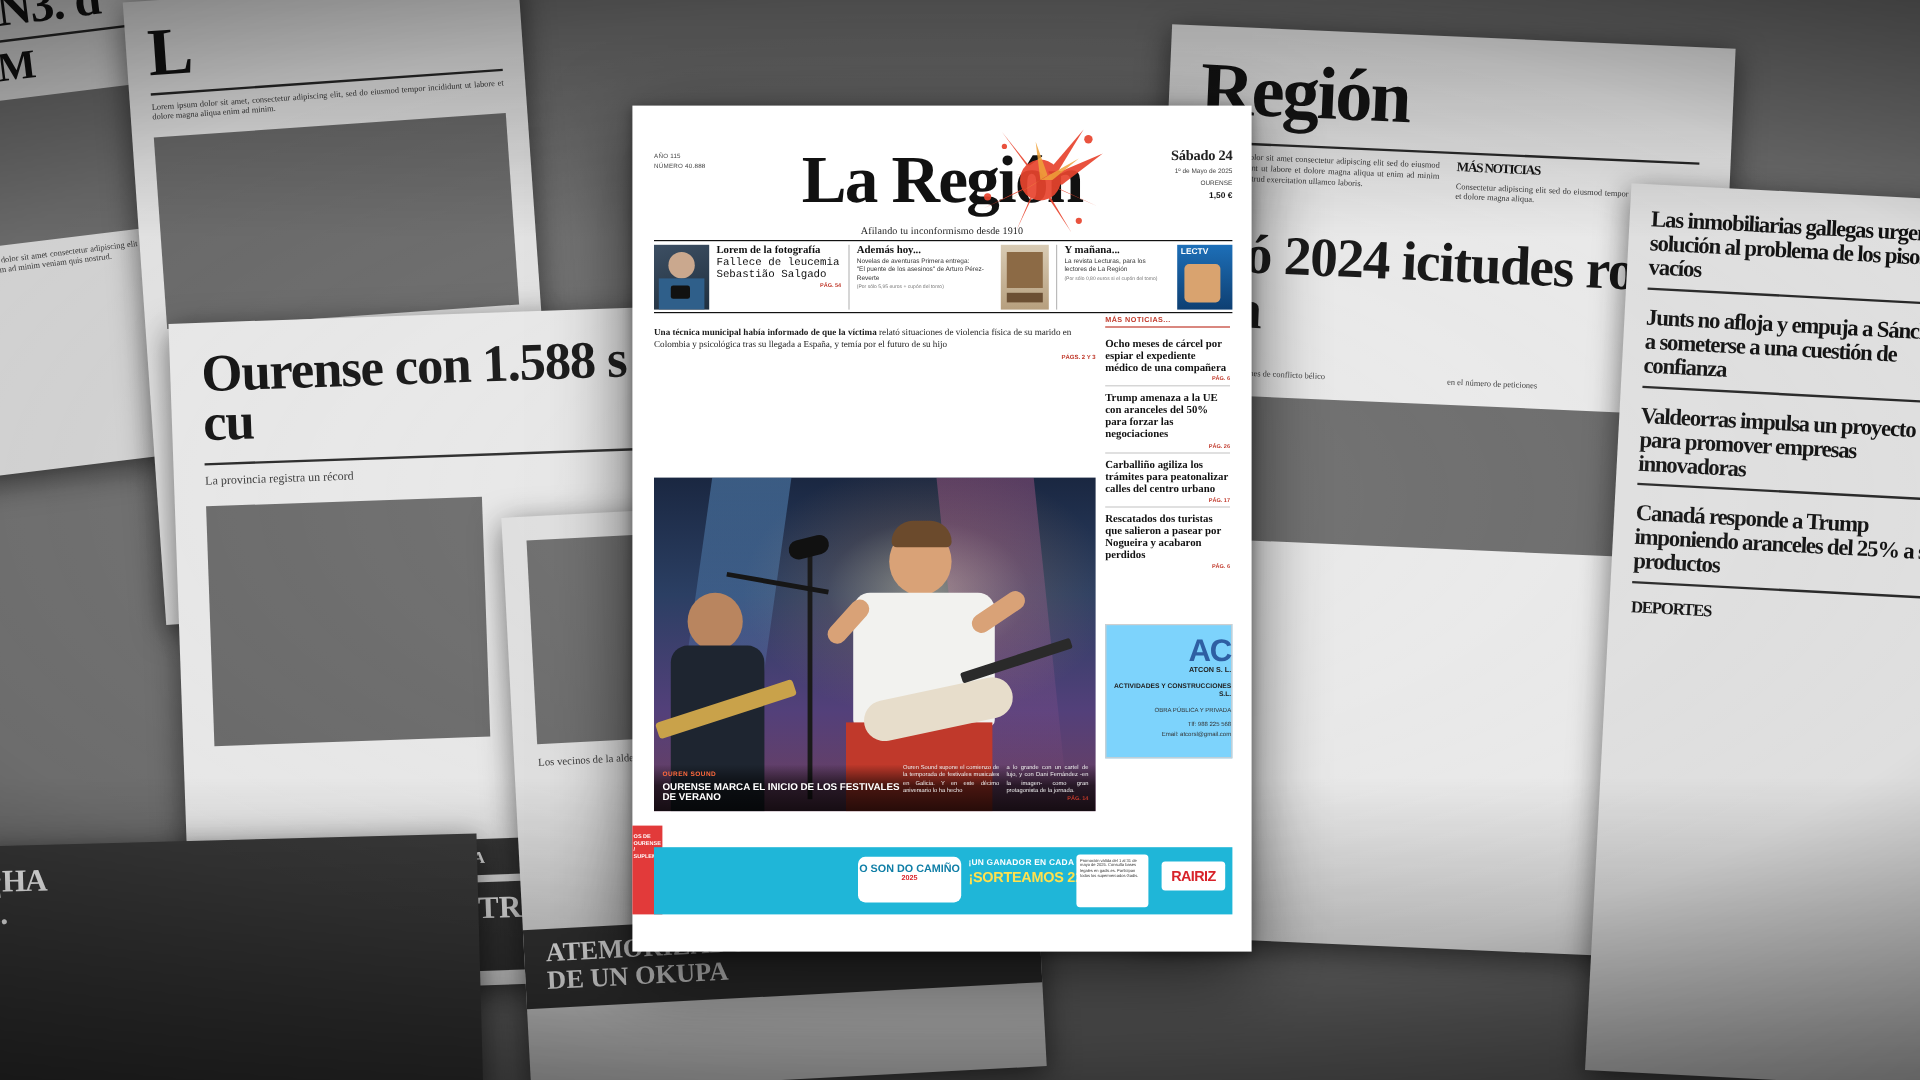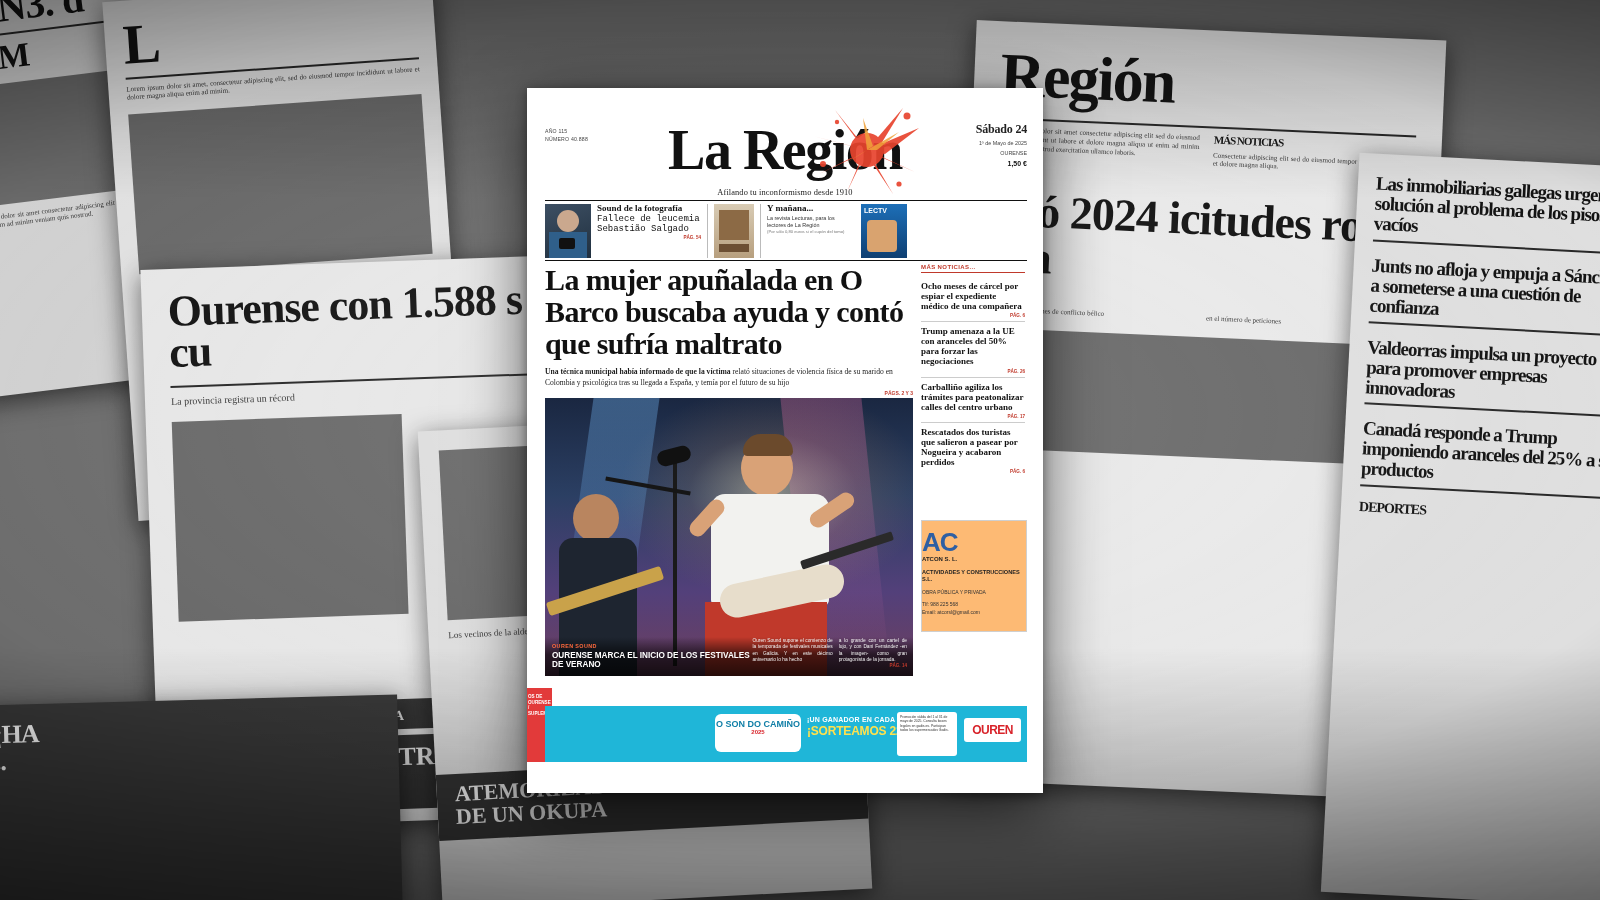--- a/index.html
+++ b/index.html
@@ -168,21 +168,21 @@
     margin: 0;
     font-family: "Liberation Serif", serif;
     font-size: 9px;
     font-weight: bold;
     line-height: 1.12;
     color: #111;
   }
   .rail-pag { text-align: right; font-size: 4.6px; color:#c0392b; font-weight:bold; margin-top:2px;}
 
   
-  .adbox { left: 394px; top: 432px; width: 104px; height: 110px; border: 1px solid #cfcfcf; background:#fdba74; text-align:left;}
+  .adbox { left: 394px; top: 432px; width: 104px; height: 110px; border: 1px solid #cfcfcf; background:#7dd3fc; text-align:right;}
   .ad-logo { font-family:"Liberation Sans",sans-serif; font-weight:bold; font-size:26px; color:#2e5fa3; letter-spacing:-1px; line-height:1; margin-top:8px;}
   .ad-name { font-size:6px; font-weight:bold; color:#222; margin-top:1px;}
   .ad-l1 { font-size:5.6px; font-weight:bold; color:#222; margin-top:7px; line-height:1.3;}
   .ad-l2 { font-size:5px; color:#333; margin-top:5px;}
   .ad-l3 { font-size:5px; color:#333; margin-top:6px;}
 
   
   .botad { left: 18px; right: 16px; top: 618px; height: 56px; background: #1fb6d8; overflow: hidden; }
   .botad-left { position:absolute; left:0; top:0; width:156px; height:100%; background:#15a9cc; color:#fff; padding:8px 8px 0 10px; box-sizing:border-box;}
   .ba-k { font-size:5.6px; font-weight:bold; letter-spacing:.3px;}
@@ -333,45 +333,50 @@
 
   <div class="pg hairline" style="top:112px;"></div>
 
   <div class="pg promo">
     <div class="cell promo-img" style="background:linear-gradient(160deg,#3d4f63,#20303f);">
       <div style="position:absolute;left:12px;top:6px;width:22px;height:22px;border-radius:50%;background:#caa88e;"></div>
       <div style="position:absolute;left:4px;top:28px;width:38px;height:26px;background:#2f5f8a;"></div>
       <div style="position:absolute;left:14px;top:34px;width:16px;height:11px;background:#111;border-radius:2px;"></div>
     </div>
     <div class="cell promo-txt" style="max-width:104px;">
-      <div class="p-kicker">Sound de la fotografía</div>
+      <div class="p-kicker">Lorem de la fotografía</div>
       <div class="p-sub">Fallece de leucemia Sebastião Salgado</div>
       <div class="pag" style="text-align:right;">PÁG. 54</div>
     </div>
     <div class="sep"></div>
+    <div class="cell promo-txt" style="max-width:120px;">
+      <div class="p-kicker">Además hoy...</div>
+      <div class="p-small" style="margin-top:2px;">Novelas de aventuras Primera entrega:</div>
+      <div class="p-small">"El puente de los asesinos" de Arturo Pérez-Reverte</div>
+      <div class="p-small" style="font-size:4.2px;color:#777;">(Por sólo 5,95 euros + cupón del tomo)</div>
+    </div>
     <div class="cell promo-img" style="width:40px;background:linear-gradient(180deg,#d8cbb4,#b79f7e);">
       <div style="position:absolute;left:5px;top:6px;right:5px;height:30px;background:#8c6a45;"></div>
       <div style="position:absolute;left:5px;bottom:6px;right:5px;height:8px;background:#6c4f33;"></div>
     </div>
     <div class="sep"></div>
     <div class="cell promo-txt" style="max-width:88px;">
       <div class="p-kicker">Y mañana...</div>
       <div class="p-small" style="margin-top:2px;">La revista Lecturas, para los lectores de La Región</div>
       <div class="p-small" style="font-size:4.2px;color:#777;">(Por sólo 0,80 euros si el cupón del tomo)</div>
     </div>
     <div class="cell promo-img" style="width:46px;background:linear-gradient(180deg,#1d6fb8,#0e3f72);">
       <div style="position:absolute;left:3px;top:3px;font-size:7px;font-weight:bold;color:#fff;">LECTV</div>
       <div style="position:absolute;left:6px;top:16px;width:30px;height:32px;border-radius:4px;background:#d9a36f;"></div>
     </div>
   </div>
 
   <div class="pg hairline" style="top:172px;"></div>
 
   <div class="pg main-col">
-    <div class="main-head">La mujer apuñalada en O Barco buscaba ayuda y contó que sufría maltrato</div>
     <div class="main-sub">
       <b>Una técnica municipal había informado de que la víctima</b>
       <span>relató situaciones de violencia física de su marido en Colombia y psicológica tras su llegada a España, y temía por el futuro de su hijo</span>
     </div>
     <div class="sub-page">PÁGS. 2 Y 3</div>
   </div>
 
   <div class="pg photo-main">
 
     <div style="position:absolute;inset:0;background:radial-gradient(60% 55% at 62% 34%, rgba(255,235,180,.45) 0%, rgba(255,170,90,.12) 38%, rgba(0,0,0,0) 70%);"></div>
@@ -444,16 +449,16 @@
   <div class="pg botad">
     <div class="ba-badge">
       <span>O SON DO CAMIÑO</span>
       <div style="font-size:6px;color:#d8232a;">2025</div>
     </div>
     <div class="ba-mid">
       <div class="l1">¡UN GANADOR EN CADA GADIS!</div>
       <div class="l2">¡SORTEAMOS 222!</div>
     </div>
     <div class="ba-tiny">Promoción válida del 1 al 31 de mayo de 2025. Consulta bases legales en gadis.es. Participan todos los supermercados Gadis.</div>
-    <div class="ba-right">OUREN</div>
+    <div class="ba-right">RAIRIZ</div>
   </div>
 
 </div>
 
 </body></html>

